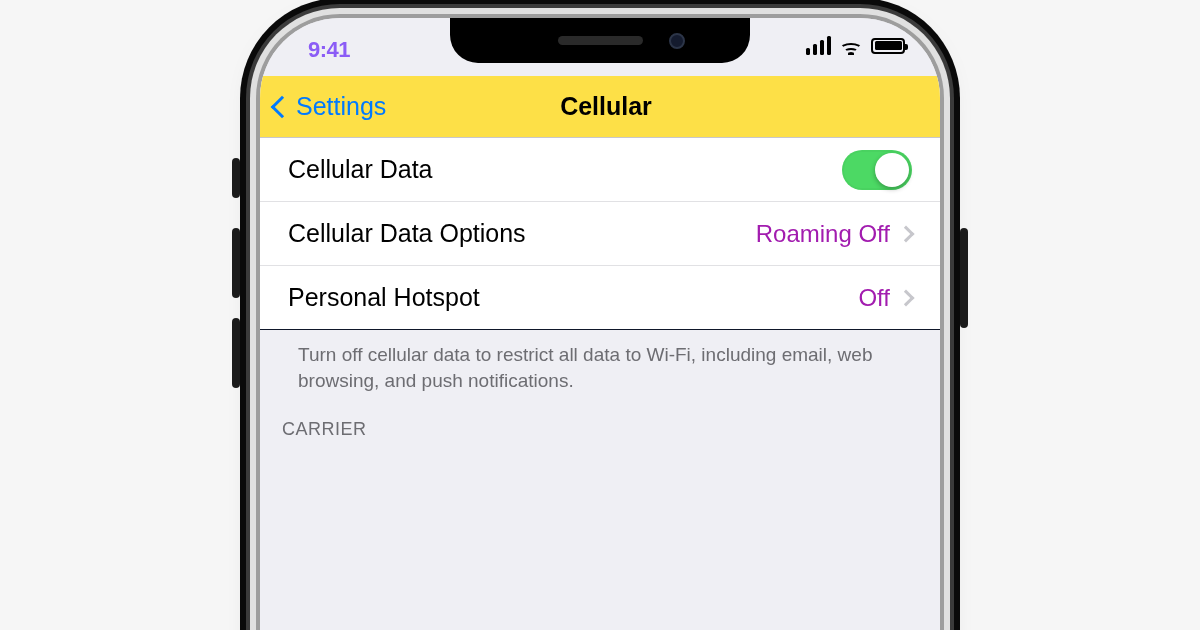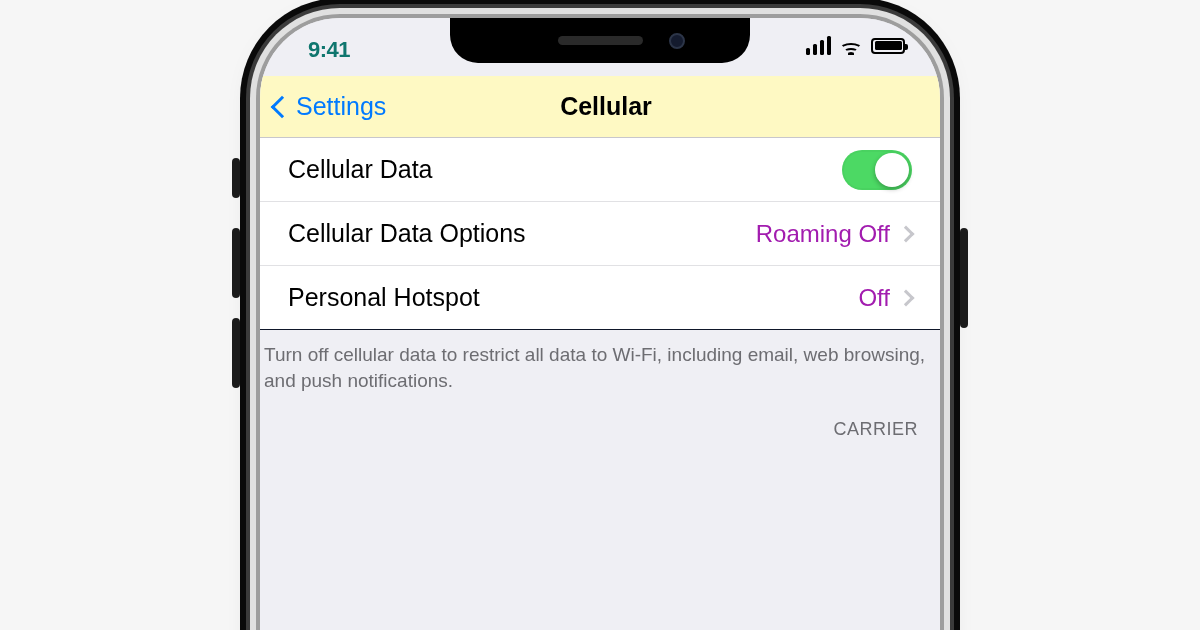--- a/index.html
+++ b/index.html
@@ -55,21 +55,21 @@
     overflow: hidden;
     background:#efeff4;
   }
 
   
   .statusbar {
     height: 58px;
     position: relative;
     font-size: 22px;
     font-weight: 600;
-    color:#0f766e;
+    color:#8b5cf6;
   }
   .sb-time { position:absolute; left:48px; top:19px; letter-spacing:-0.5px; }
   .sb-right { position:absolute; right:35px; top:18px; display:flex; align-items:center; gap:8px; }
   .signal { display:flex; align-items:flex-end; gap:2.5px; }
   .signal i { width:4.5px; background:#000; border-radius:1.5px; display:block; }
   .signal i:nth-child(1){height:7px}
   .signal i:nth-child(2){height:11px}
   .signal i:nth-child(3){height:15px}
   .signal i:nth-child(4){height:19px}
   .wifi-icon { position:relative; width:24px; height:18px; }
@@ -81,21 +81,21 @@
   .w1{width:6px;height:3px;border-width:4px;border-radius:50%;border:none;background:#000;}
   .w2{width:14px;height:7px;}
   .w3{width:23px;height:12px;}
   .battery { width:34px; height:16px; border:2px solid #000; border-radius:4px; position:relative; }
   .battery::after{content:"";position:absolute;right:-5px;top:4px;width:3px;height:6px;background:#000;border-radius:0 2px 2px 0;}
   .battery i{position:absolute;inset:1.5px;background:#000;border-radius:1.5px;}
 
   
   .navbar {
     height: 62px;
-    background:#fef9c3;
+    background:#fde047;
     border-bottom:1px solid #c8c7cc;
     position:relative;
     display:flex; align-items:center; justify-content:center;padding-left:12px;
   }
   .nav-back {
     position:absolute; left:14px; top:0; bottom:0;
     display:flex; align-items:center; gap:4px;
     color:#007aff; font-size:25px; font-weight:400;
     cursor:pointer;
   }
@@ -132,26 +132,26 @@
     background:#4cd964; position:relative;
     box-shadow:inset 0 0 0 2px rgba(0,0,0,0.03);
   }
   .toggle .knob{
     position:absolute; right:3px; top:3px;
     width:34px;height:34px;border-radius:50%;
     background:#fff; box-shadow:0 2px 5px rgba(0,0,0,0.3);
   }
 
   .footer-text{
-    padding:12px 4px 26px;
+    padding:12px 38px 26px;
     color:#6d6d72; font-size:19px; line-height:1.35;
   }
   .section-header{
     padding:0 22px 10px;
-    color:#6d6d72; font-size:18px; letter-spacing:0.5px;text-align:right;
+    color:#6d6d72; font-size:18px; letter-spacing:0.5px;
   }
 </style>
 </head>
 <body>
 
 <div class="device">
   <div class="side-btn side-left-1"></div>
   <div class="side-btn side-left-2"></div>
   <div class="side-btn side-left-3"></div>
   <div class="side-btn side-right"></div>

